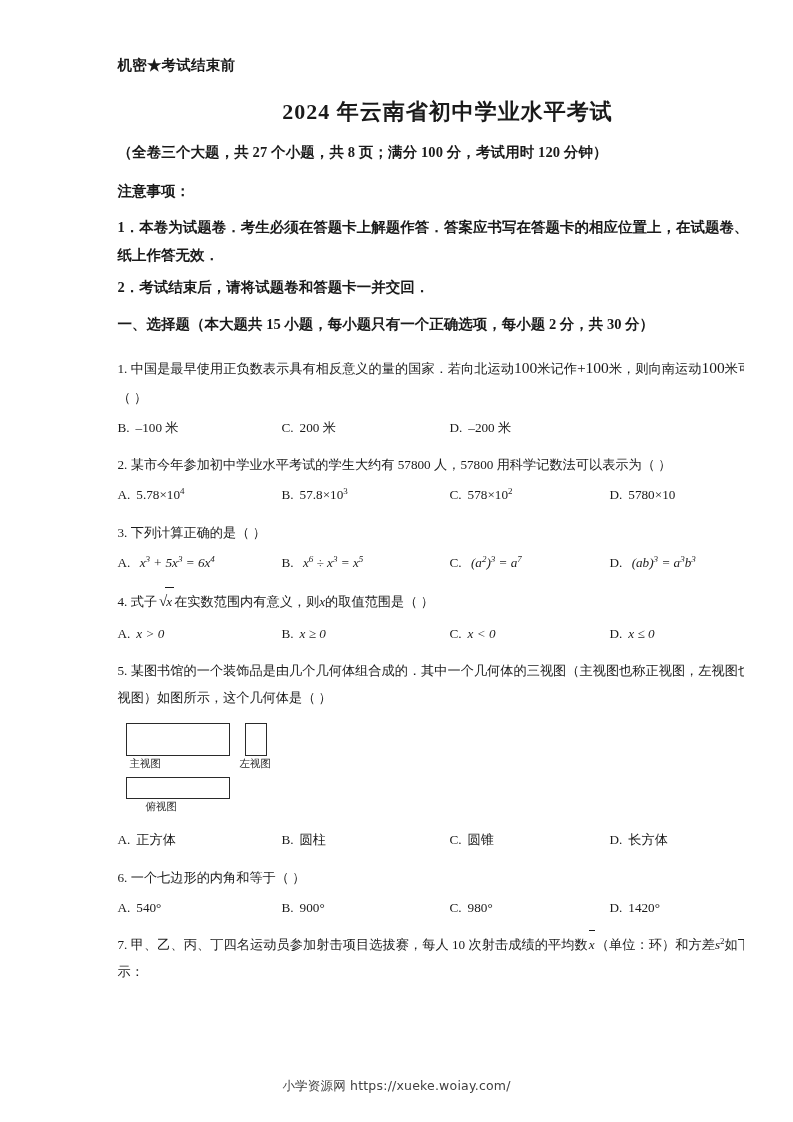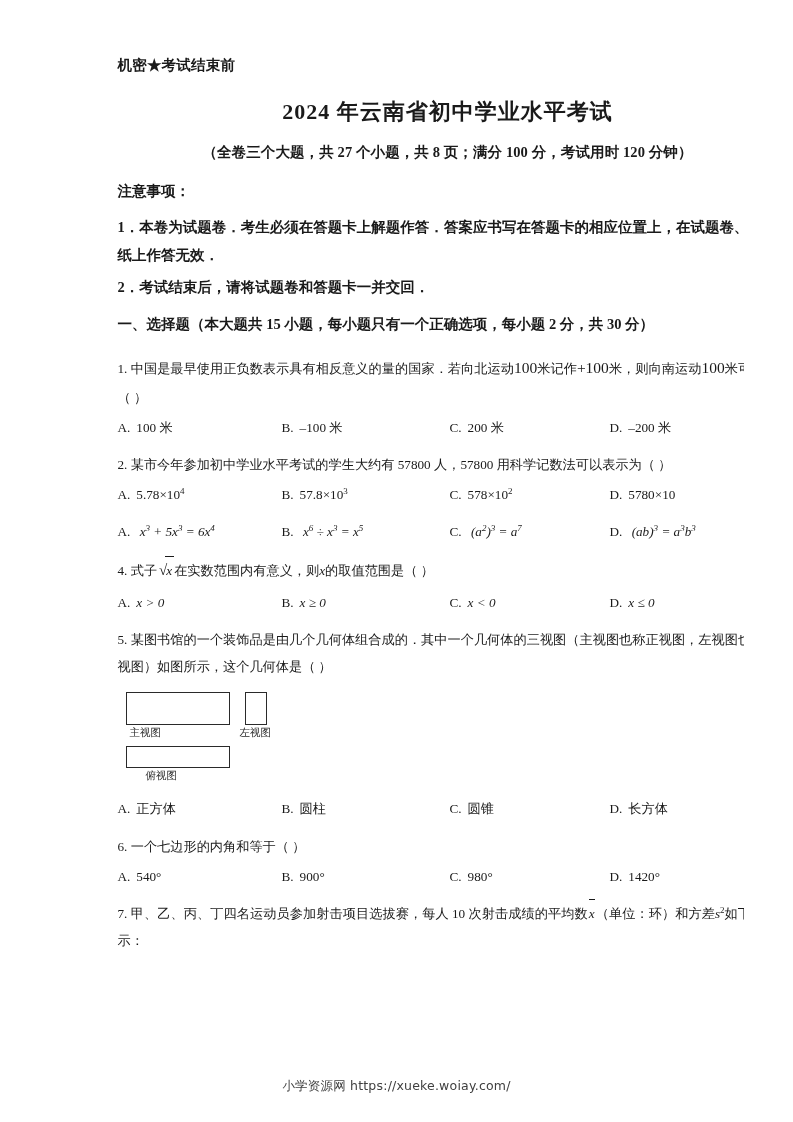--- a/index.html
+++ b/index.html
@@ -43,21 +43,21 @@
     margin: 0 0 16px 0;
   }
   .sub-title {
     text-align: center;
     font-weight: bold;
     font-size: 19px;
     letter-spacing: 1px;
     margin: 0 0 18px 0;
   }
   .paper-meta {
-    text-align: center;
+    text-align: left;
     font-weight: bold;
     font-size: 14.5px;
     letter-spacing: 0.1px;
     margin: 8px 0 20px 0;
   }
 
   
   .notice-title {
     font-weight: bold;
     font-size: 14.5px;
@@ -202,37 +202,40 @@
     <p class="notice-item">1．本卷为试题卷．考生必须在答题卡上解题作答．答案应书写在答题卡的相应位置上，在试题卷、草稿纸上作答无效．</p>
     <p class="notice-item">2．考试结束后，请将试题卷和答题卡一并交回．</p>
 
     <div class="section-title">一、选择题（本大题共 15 小题，每小题只有一个正确选项，每小题 2 分，共 30 分）</div>
 
     <div class="question">
       <span>1.</span>
       <span>中国是最早使用正负数表示具有相反意义的量的国家．若向北运动</span><span class="mn big-num">100</span><span>米记作</span><span class="mn big-num">+100</span><span>米，则向南运动</span><span class="mn big-num">100</span><span>米可记作（    ）</span>
     </div>
     <div class="options">
-      <div class="opt"><span class="opt-letter">A.</span><span>100 米</span></div>
       <div class="opt"><span class="opt-letter">B.</span><span>–100 米</span></div>
       <div class="opt"><span class="opt-letter">C.</span><span>200 米</span></div>
       <div class="opt"><span class="opt-letter">D.</span><span>–200 米</span></div>
     </div>
 
     <div class="question">
       <span>2.</span>
       <span>某市今年参加初中学业水平考试的学生大约有 57800 人，57800 用科学记数法可以表示为（    ）</span>
     </div>
     <div class="options">
       <div class="opt"><span class="opt-letter">A.</span><span class="mn">5.78×10</span><sup class="exp">4</sup></div>
       <div class="opt"><span class="opt-letter">B.</span><span class="mn">57.8×10</span><sup class="exp">3</sup></div>
       <div class="opt"><span class="opt-letter">C.</span><span class="mn">578×10</span><sup class="exp">2</sup></div>
       <div class="opt"><span class="opt-letter">D.</span><span class="mn">5780×10</span><sup class="exp"></sup></div>
     </div>
 
+    <div class="question">
+      <span>3.</span>
+      <span>下列计算正确的是（    ）</span>
+    </div>
     <div class="options">
       <div class="opt">
         <span class="opt-letter">A.</span>
         <span class="mi">x<sup class="exp">3</sup> + 5x<sup class="exp">3</sup> = 6x<sup class="exp">4</sup></span>
       </div>
       <div class="opt">
         <span class="opt-letter">B.</span>
         <span class="mi">x<sup class="exp">6</sup> ÷ x<sup class="exp">3</sup> = x<sup class="exp">5</sup></span>
       </div>
       <div class="opt">

